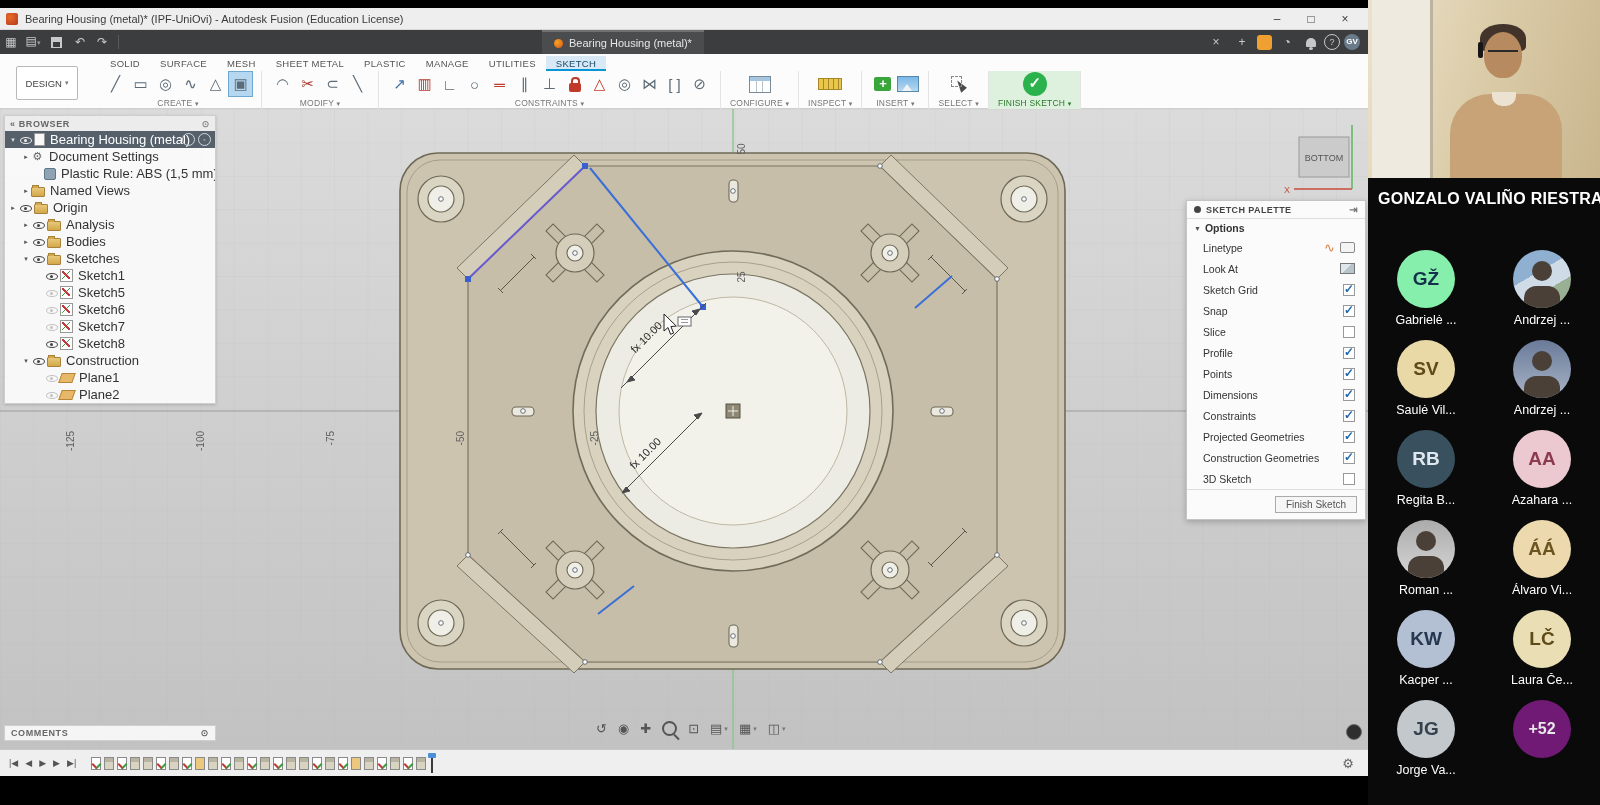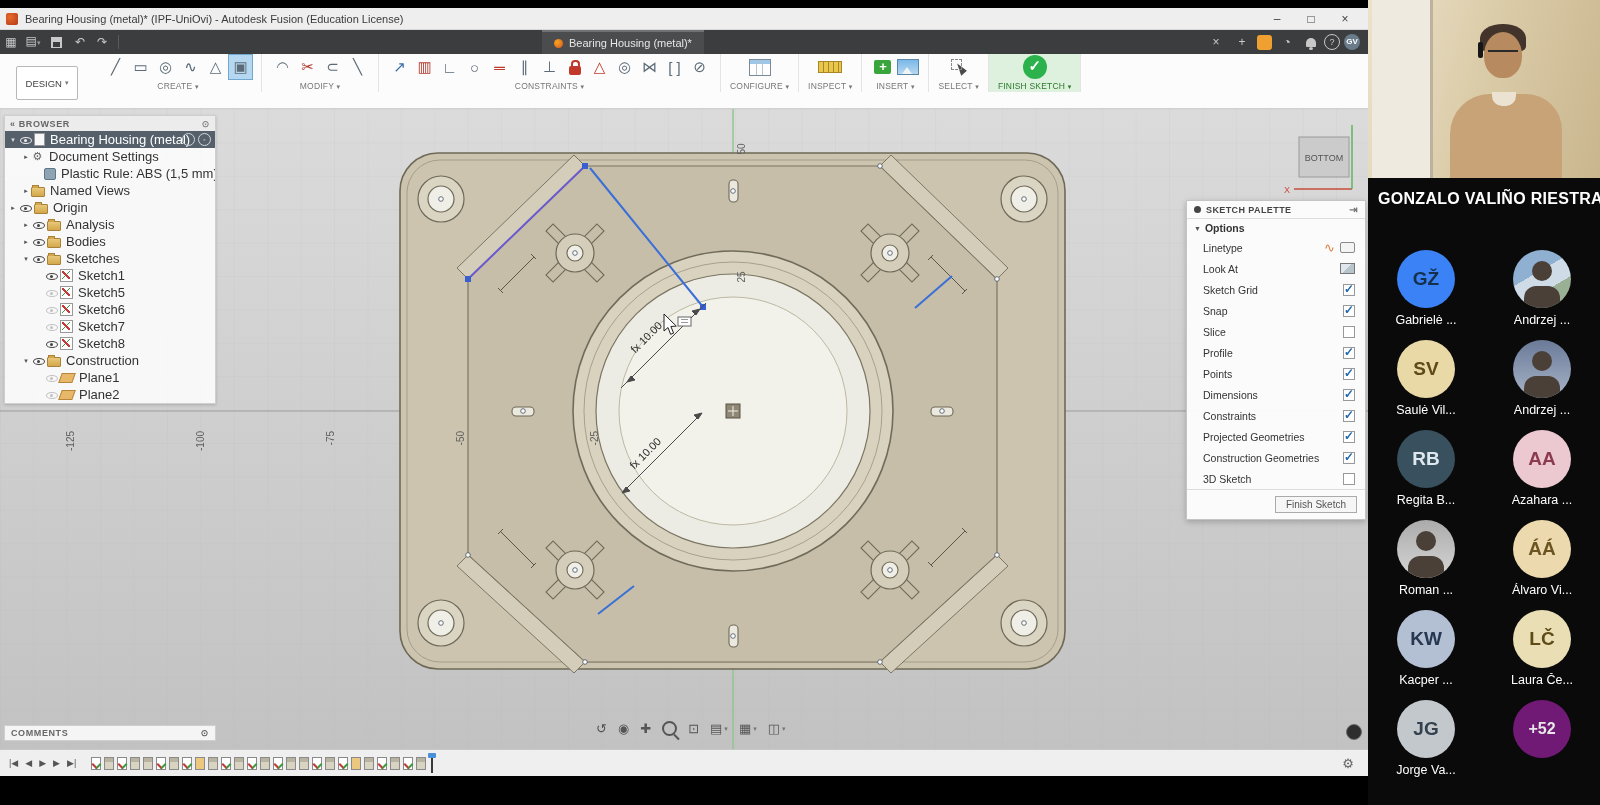--- a/index.html
+++ b/index.html
@@ -188,20 +188,30 @@
         <span class="ic-help">?</span>
         <span class="ic-avatar">GV</span>
       </div>
     </div>
 
     <div class="ribbon">
       <div class="design-btn">
         <span>DESIGN</span>
         <span class="caret">▾</span>
       </div>
+      <div class="rtabs">
+          <div class="rtab">SOLID</div>
+          <div class="rtab">SURFACE</div>
+          <div class="rtab">MESH</div>
+          <div class="rtab">SHEET METAL</div>
+          <div class="rtab">PLASTIC</div>
+          <div class="rtab">MANAGE</div>
+          <div class="rtab">UTILITIES</div>
+          <div class="rtab active">SKETCH</div>
+        </div>
       <div class="tgroups">
           <div class="tgroup">
             <div class="ticons">
               <span class="tool">╱</span>
               <span class="tool">▭</span>
               <span class="tool">◎</span>
               <span class="tool">∿</span>
               <span class="tool">△</span>
               <span class="tool active">▣</span>
             </div>
@@ -687,21 +697,21 @@
       <div class="vbody"></div>
       <div class="vcollar"></div>
       <div class="vhair"></div>
       <div class="vhead"></div>
       <div class="vglasses"></div>
       <div class="vheadset"></div>
     </div>
     <div class="speaker-name">GONZALO VALIÑO RIESTRA</div>
     <div class="pgrid">
         <div class="ptile">
-          <div class="avatar" style="background: #3b82f6; color: rgb(21, 48, 75);">GŽ</div>
+          <div class="avatar" style="background: #86efac; color: rgb(21, 48, 75);">GŽ</div>
           <div class="pname">Gabrielė ...</div>
         </div>
         <div class="ptile">
           <div class="avatar photo ph-outdoor"></div>
           <div class="pname">Andrzej ...</div>
         </div>
         <div class="ptile">
           <div class="avatar" style="background: rgb(233, 217, 166); color: rgb(95, 75, 23);">SV</div>
           <div class="pname">Saulė Vil...</div>
         </div>

